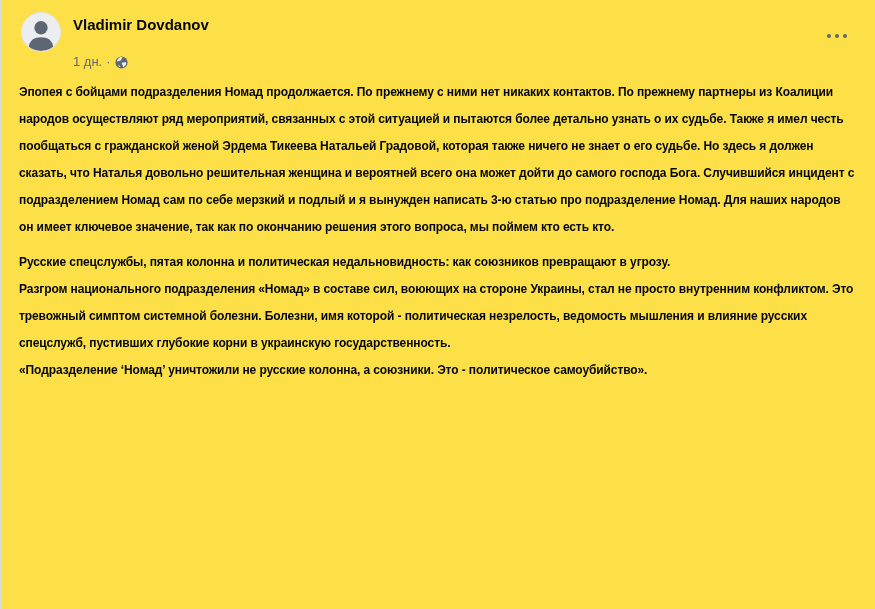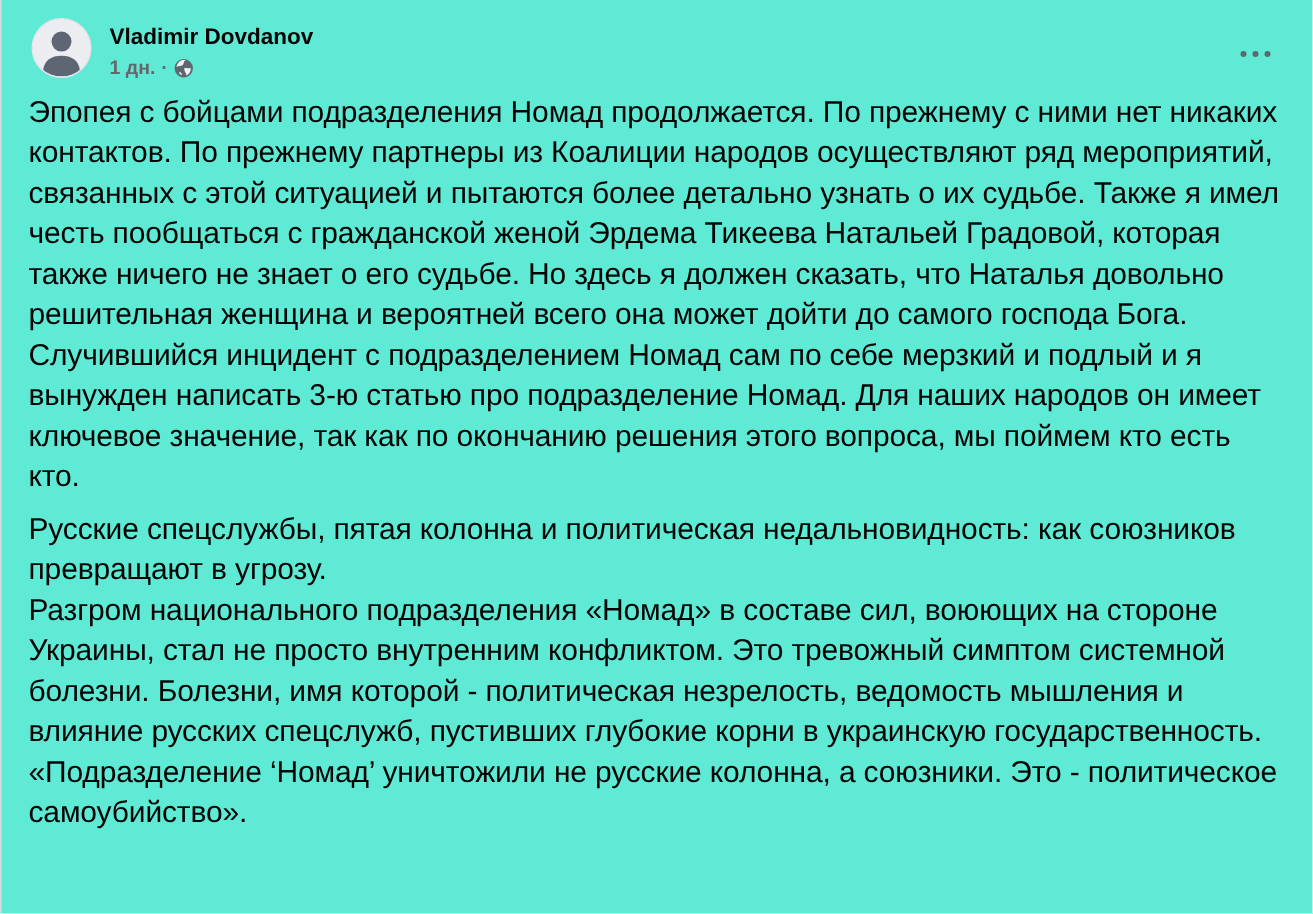--- a/index.html
+++ b/index.html
@@ -5,21 +5,21 @@
   html, body {
     margin: 0;
     padding: 0;
     background: #ffffff;
     font-family: "Liberation Sans", "DejaVu Sans", sans-serif;
   }
   .post-card {
     position: relative;
     width: 875px;
     height: 609px;
-    background: #5eead4;
+    background: #fde047;
     border-left: 1px solid #d8dadf;
     box-sizing: border-box;
     overflow: hidden;
   }
   .post-header {
     display: flex;
     align-items: flex-start;
     padding: 12px 16px 0 20px;
   }
   .avatar {
@@ -42,25 +42,24 @@
     font-size: 15px;
     font-weight: bold;
     color: #050505;
     line-height: 19px;
     cursor: pointer;
   }
   .sub-line {
     display: flex;
     align-items: center;
     gap: 4px;
-    margin-top: 3px;
+    margin-top: 20px;
     font-size: 13px;
     color: #65676b;
     line-height: 16px;
-    font-weight: bold;
   }
   .globe-icon svg { display: block; }
   .menu-button {
     position: absolute;
     top: 26px;
     right: 22px;
     width: 32px;
     height: 20px;
     display: flex;
     align-items: center;
@@ -70,24 +69,25 @@
     border-radius: 4px;
   }
   .menu-button .dot {
     width: 4px;
     height: 4px;
     border-radius: 50%;
     background: #606770;
   }
   .post-body {
     padding: 9px 18px 0 18px;
-    font-size: 20px;
+    font-size: 12px;
     line-height: 27px;
     color: #050505;
     letter-spacing: -0.1px;
+    font-weight: bold;
   }
   .post-body p {
     margin: 0;
   }
   .para-1 {
     margin-bottom: 8px !important;
   }
 </style>
 </head>
 <body>

